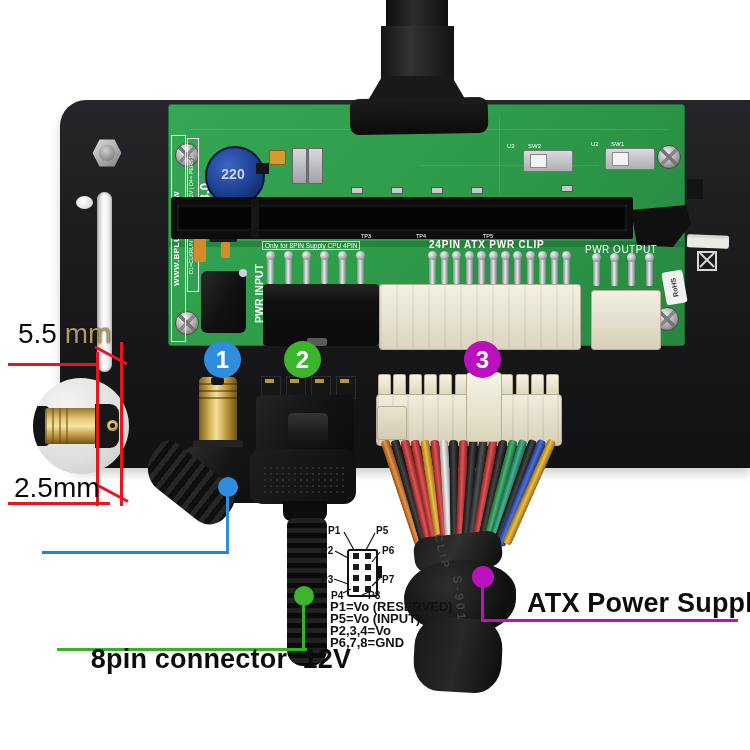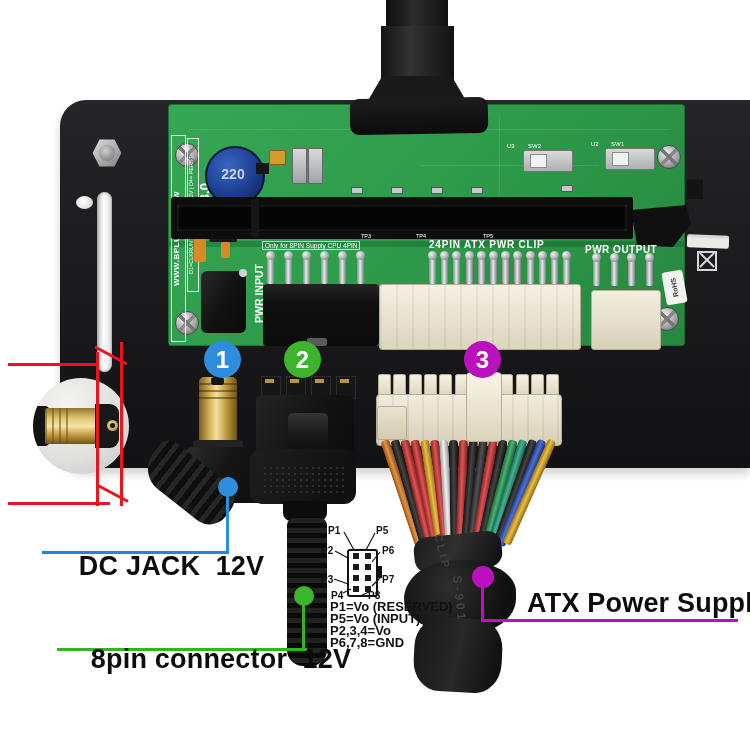--- a/index.html
+++ b/index.html
@@ -224,21 +224,21 @@
     <div class="abs pcie-groove"></div>
     <div class="abs pcie-div"></div>
     <div class="abs pcie-latch"></div>
 
     <div class="microtxt" style="left:192px;top:128px;font-size:5.5px;">TP3</div>
     <div class="microtxt" style="left:247px;top:128px;font-size:5.5px;">TP4</div>
     <div class="microtxt" style="left:314px;top:128px;font-size:5.5px;">TP5</div>
 
     <div class="abs wlabel" style="left:93px;top:136px;font-size:6.5px;border:1px solid rgba(255,255,255,0.7);padding:0 2px;color:#fff;">Only for 8PIN Supply CPU 4PIN</div>
     <div class="abs wlabel" style="left:260px;top:134px;font-size:10px;font-weight:bold;letter-spacing:0.8px;color:#fff;">24PIN ATX PWR CLIP</div>
-    <div class="abs wlabel" style="left:416px;top:139px;font-size:10px;font-weight:bold;letter-spacing:0.5px;color:#fff;">PWR OUTPUT</div>
+    <div class="abs wlabel" style="left:416px;top:139px;font-size:10px;font-weight:normal;letter-spacing:0.5px;color:#fff;">PWR OUTPUT</div>
     <div class="abs vtext" style="left:84px;top:148px;width:14px;height:82px;font-size:10.5px;font-weight:bold;">PWR INPUT</div>
 
     <div class="abs" style="left:32px;top:166px;width:45px;height:62px;background:linear-gradient(120deg,#2a2a2a,#121212 50%,#0a0a0a);border-radius:6px;"></div>
     <div class="abs" style="left:70px;top:164px;width:8px;height:8px;border-radius:50%;background:#cfd3d8;"></div>
 
     <div class="abs" id="pins-8" style="left:98px;top:149px;width:110px;height:34px;">
         <div class="hpin" style="left: 0px;"></div>
         <div class="hpin" style="left: 18px;"></div>
         <div class="hpin" style="left: 36px;"></div>
         <div class="hpin" style="left: 54px;"></div>
@@ -284,38 +284,40 @@
 
   <div class="abs p1-barrel"></div>
   <div class="abs p1-ridges"></div>
   <div class="abs p1-tiphole"></div>
   <div class="abs p1-collar"></div>
   <div class="abs p1-body"></div>
   <div class="abs p1-boot"></div>
   <div class="abs dot" style="left:218px;top:477px;width:20px;height:20px;background:#2e8edd;"></div>
   <div class="abs leader-v" style="left:226px;top:495px;height:58px;background:#2e8edd;"></div>
   <div class="abs leader-h" style="left:42px;top:551px;width:187px;height:3px;background:#1f86dd;"></div>
-  <div class="abs biglabel" style="left:48px;top:520px;">
-    <span>DC JACK</span><span> &nbsp;</span><span>12V</span>
-  </div>
 
   <div class="abs inset">
     <div class="abs in-ring"></div>
     <div class="abs in-gold"></div>
     <div class="abs in-ridge"></div>
     <div class="abs in-tip"></div>
     <div class="abs in-pin"></div>
     <div class="abs in-pinhole"></div>
   </div>
   <div class="abs redline" style="left:8px;top:363px;width:88px;height:3px;"></div>
   <div class="abs redline" style="left:93px;top:354px;width:36px;height:3px;transform:rotate(28deg);"></div>
   <div class="abs redline" style="left:96px;top:352px;width:3px;height:154px;"></div>
   <div class="abs redline" style="left:120px;top:342px;width:3px;height:164px;"></div>
   <div class="abs redline" style="left:8px;top:502px;width:102px;height:3px;"></div>
   <div class="abs redline" style="left:96px;top:492px;width:34px;height:3px;transform:rotate(28deg);"></div>
+  <div class="abs measlabel" style="left:18px;top:318px;">
+    <span>5.5</span>
+    <span style="color:#b09a5e;text-shadow:0 0 2px #000;">mm</span>
+  </div>
+  <div class="abs measlabel" style="left:14px;top:472px;">2.5mm</div>
 
   <div class="p2-term" style="left:261px;"></div>
   <div class="p2-term" style="left:286px;"></div>
   <div class="p2-term" style="left:311px;"></div>
   <div class="p2-term" style="left:336px;"></div>
   <div class="abs p2-body"></div>
   <div class="abs p2-latch"></div>
   <div class="abs p2-grip"></div>
   <div class="abs p2-texture"></div>
   <div class="abs p2-neck"></div>

